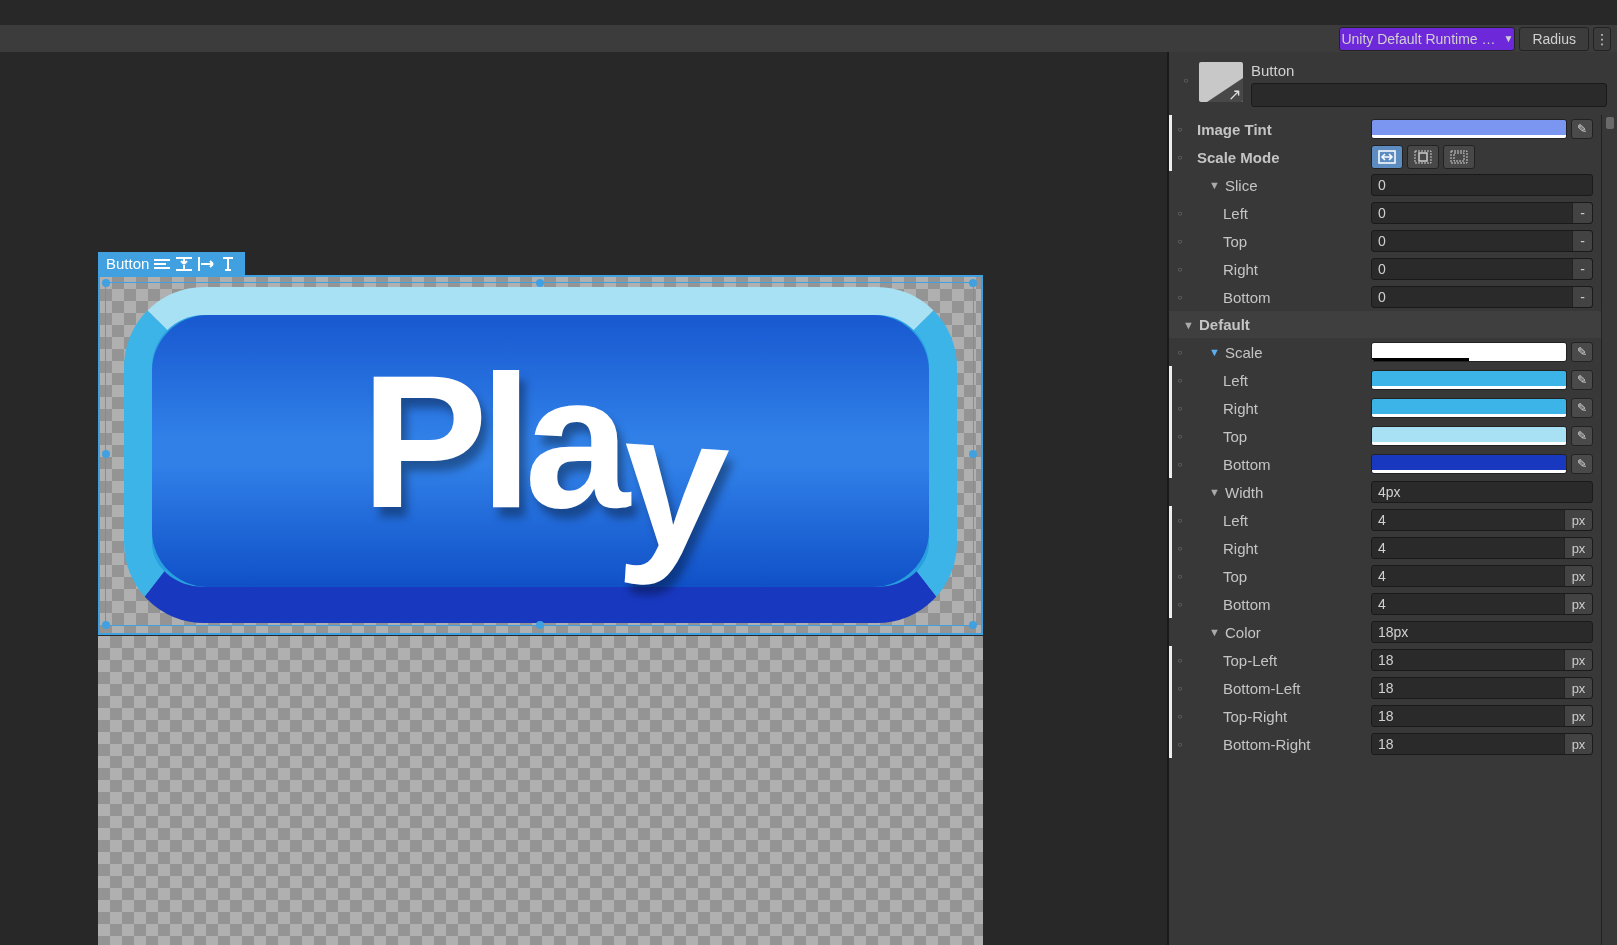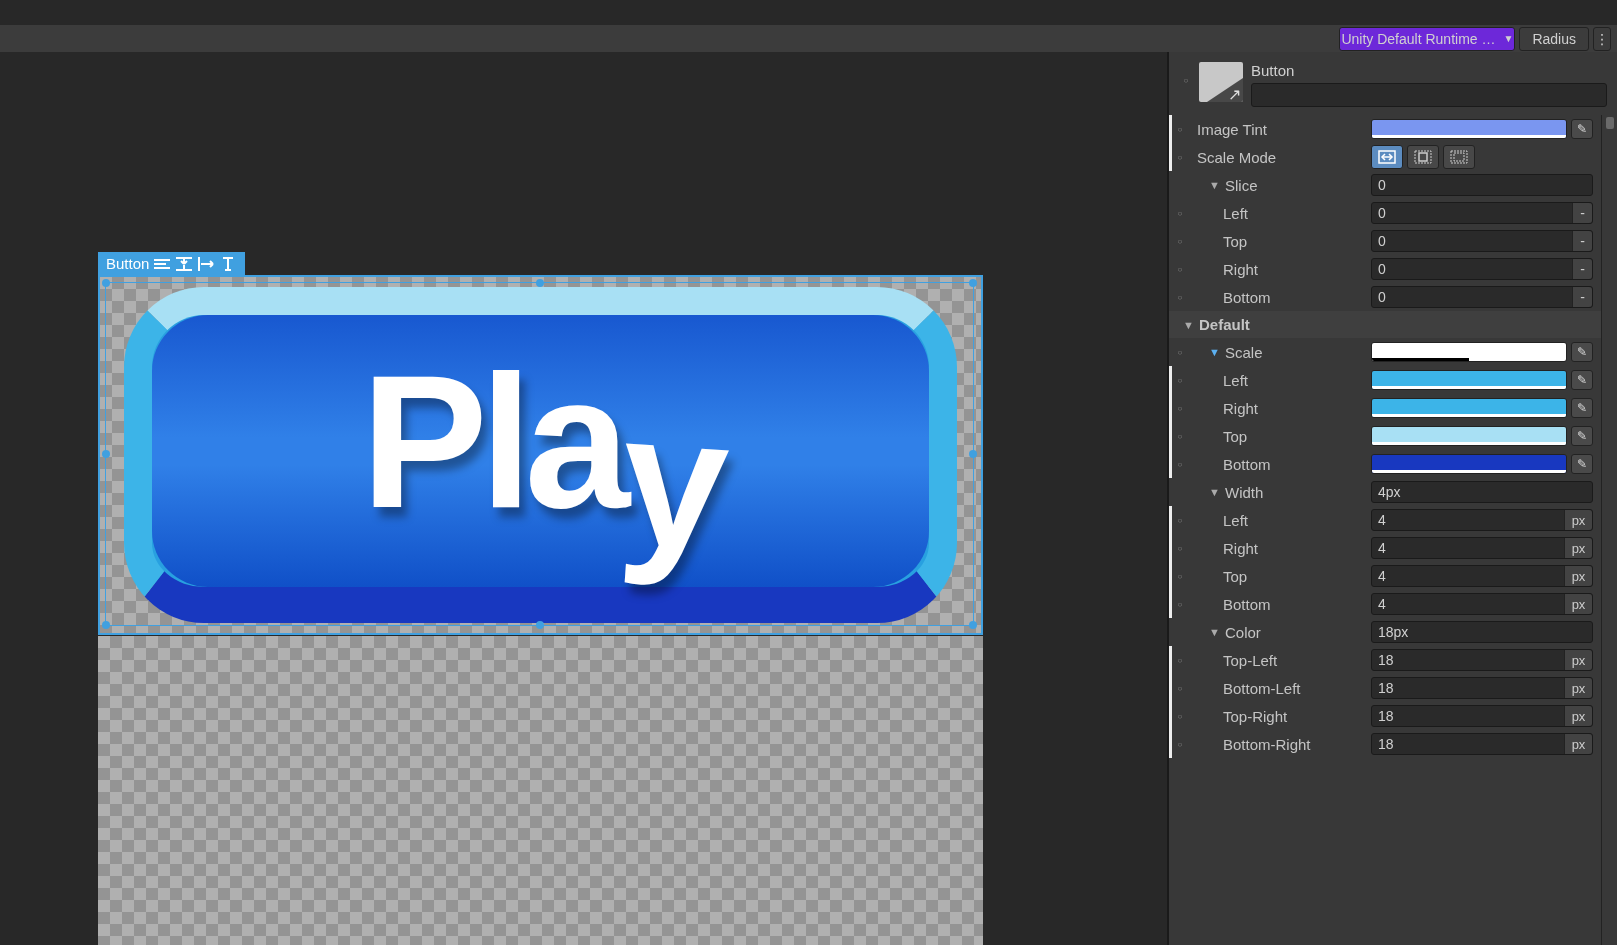--- a/index.html
+++ b/index.html
@@ -78,21 +78,21 @@
 .insp-header-right { flex: 1; }
 .insp-header-label { font-size: 15px; color: #d0d0d0; margin-bottom: 4px; }
 .insp-name-field { width: 100%; height: 24px; background: #2a2a2a; border: 1px solid #1a1a1a; border-radius: 3px; }
 
 .insp-body { flex: 1; overflow-y: auto; }
 .prop-row { display: flex; align-items: center; height: 28px; padding: 0 8px 0 0; }
 .prop-bullet { width: 22px; text-align: center; color: #888; font-size: 8px; }
 .prop-indent0 .prop-label { padding-left: 6px; }
 .prop-indent1 .prop-label { padding-left: 18px; }
 .prop-indent2 .prop-label { padding-left: 32px; }
-.prop-label { flex: 0 0 180px; color: #c4c4c4; font-weight: 400; font-size: 15px; display: flex; align-items: center; gap: 2px; }
+.prop-label { flex: 0 0 180px; color: #c4c4c4; font-weight: 700; font-size: 15px; display: flex; align-items: center; gap: 2px; }
 .prop-label.unbold { font-weight: 400; }
 .foldout { color: #aaa; font-size: 11px; display: inline-block; width: 14px; cursor: pointer; }
 .foldout.blue { color: #5cb0f0; }
 .prop-value { flex: 1; display: flex; align-items: center; gap: 4px; }
 
 .active-bar { position: relative; }
 .active-bar::before { content: ''; position: absolute; left: 0; top: 0; bottom: 0; width: 3px; background: #eee; }
 
 .header-row { background: #3f3f3f; height: 27px; }
 .header-row .prop-label { font-weight: 600; }

